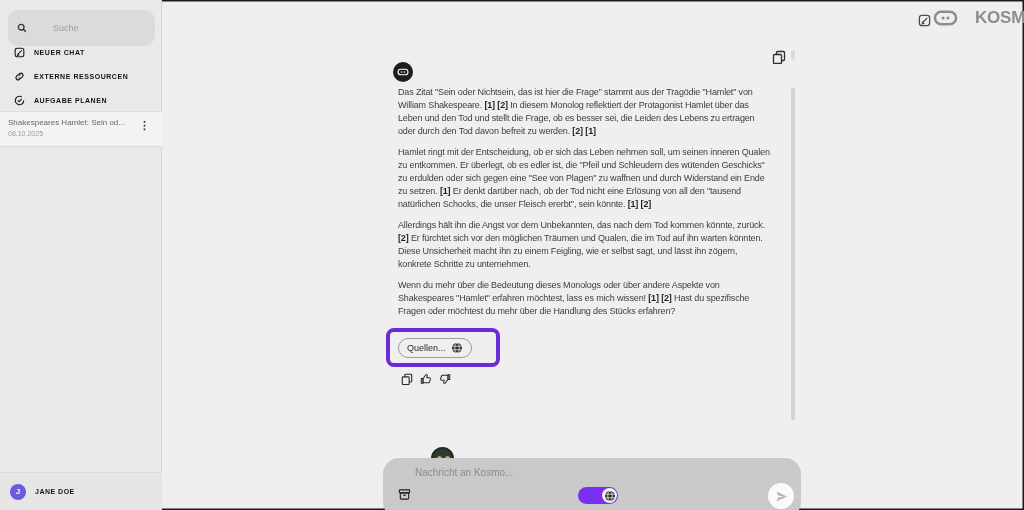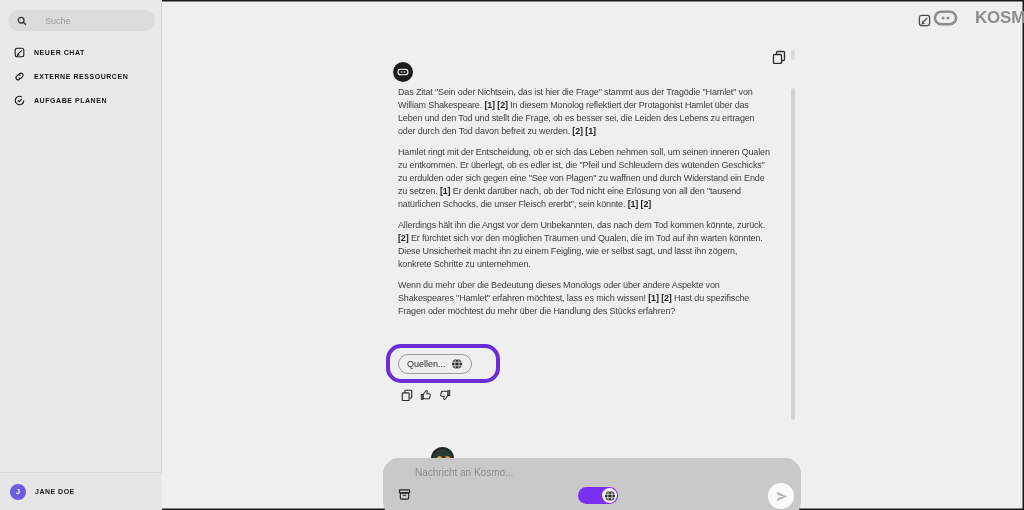--- a/index.html
+++ b/index.html
@@ -7,23 +7,23 @@
   html,body { margin:0; padding:0; background:#efefef; }
   .screen {
     position:relative; width:1024px; height:510px; overflow:hidden;
     background:#efefef; font-family:"Liberation Sans", sans-serif;
     box-shadow: inset 0 0 0 1.5px #1a1a1a;
   }
 
   
   .sidebar { position:absolute; left:0; top:0; width:162px; height:510px;
     background:#e9e9e9; border-right:1px solid #d5d5d5; }
-  .search { position:absolute; left:8px; top:10px; width:147px; height:21px;
+  .search { position:absolute; left:8px; top:10px; width:147px; height:36px;
     background:#dbdbdb; border-radius:11px; display:flex; align-items:center;
-    gap:16px; padding:0 9px; }
+    gap:24px; padding:0 9px; }
   .search svg { flex:0 0 auto; }
   .search-input { flex:1; min-width:0; border:none; outline:none; background:transparent;
     font-family:inherit; font-size:9px; color:#444; }
   .search-input::placeholder { color:#9b9b9b; }
   .menu-item { position:absolute; left:14px; height:15px; display:flex;
     align-items:center; gap:9px; cursor:pointer; color:#1d1d1d; }
   .menu-label { font-size:7px; font-weight:bold; letter-spacing:.55px; color:#141414; }
   .history-item { position:absolute; left:0; top:111px; width:162px; height:36px;
     background:#f3f3f3; border-top:1px solid #dedede; border-bottom:1px solid #dedede; cursor:pointer; }
   .history-title { position:absolute; left:8px; top:6px; font-size:8px; color:#686868;
@@ -54,22 +54,22 @@
     background:#dadada; border-radius:2px; }
   .scrollbar-thumb { position:absolute; left:791px; top:88px; width:4px; height:332px;
     background:#d2d2d2; border-radius:2px; cursor:pointer; }
 
   .message-col { position:absolute; left:386px; top:86px; width:386px; }
   .msg-text { margin-left:12px; width:372px; }
   .msg-p { margin:0 0 8px 0; font-size:9px; line-height:13px; letter-spacing:-.15px;
     color:#3d3d3d; }
   .cite { font-weight:bold; color:#1f1f1f; }
 
-  .highlight-box { display:inline-block; border:4px solid #6c2bd9; border-radius:15px;
-    padding:5px 24px 5px 8px; margin-top:18px; }
+  .highlight-box { display:inline-block; border:4px solid #6c2bd9; border-radius:8px;
+    padding:5px 24px 5px 8px; margin-top:2px; }
   .sources-btn { display:inline-flex; align-items:center; gap:5px; height:20px;
     padding:0 8px; border:1px solid #9b9b9b; border-radius:10px; background:transparent;
     cursor:pointer; font-family:inherit; }
   .sources-label { font-size:9px; color:#2c2c2c; }
   .actions { display:flex; gap:7px; margin:6px 0 0 15px; color:#2a2a2a; }
   .actions .act { cursor:pointer; display:inline-flex; }
 
   .peek-avatar { position:absolute; left:431px; top:447px; width:23px; height:23px;
     border-radius:50%; background:#2c3b31; border:2px solid #1f2b23; }
   .peek-eye { position:absolute; top:7px; width:5px; height:5px; border-radius:50%;
@@ -132,20 +132,25 @@
     <div class="menu-item" style="top:93px">
       <span style="display:inline-flex">
         <svg width="11" height="11" viewBox="0 0 13 13" fill="none" stroke="currentColor" stroke-width="1.4">
           <path d="M11.5 6.5a5 5 0 1 1-2.3-4.2"></path>
           <path d="M4.4 6.4 6 8l3.2-3.4"></path>
         </svg>
       </span>
       <span class="menu-label">AUFGABE PLANEN</span>
     </div>
 
+    <div class="history-item">
+      <div class="history-title">Shakespeares Hamlet: Sein od...</div>
+      <div class="history-date">08.10.2025</div>
+      <div class="kebab">⋮</div>
+    </div>
 
     <div class="user-row">
       <div class="user-avatar">J</div>
       <div class="user-name">JANE DOE</div>
     </div>
   </div>
 
   <span class="header-compose">
     <svg width="13" height="13" viewBox="0 0 14 14" fill="none" stroke="currentColor" stroke-width="1.4">
       <rect x="1.5" y="1.5" width="11" height="11" rx="2.5"></rect>

